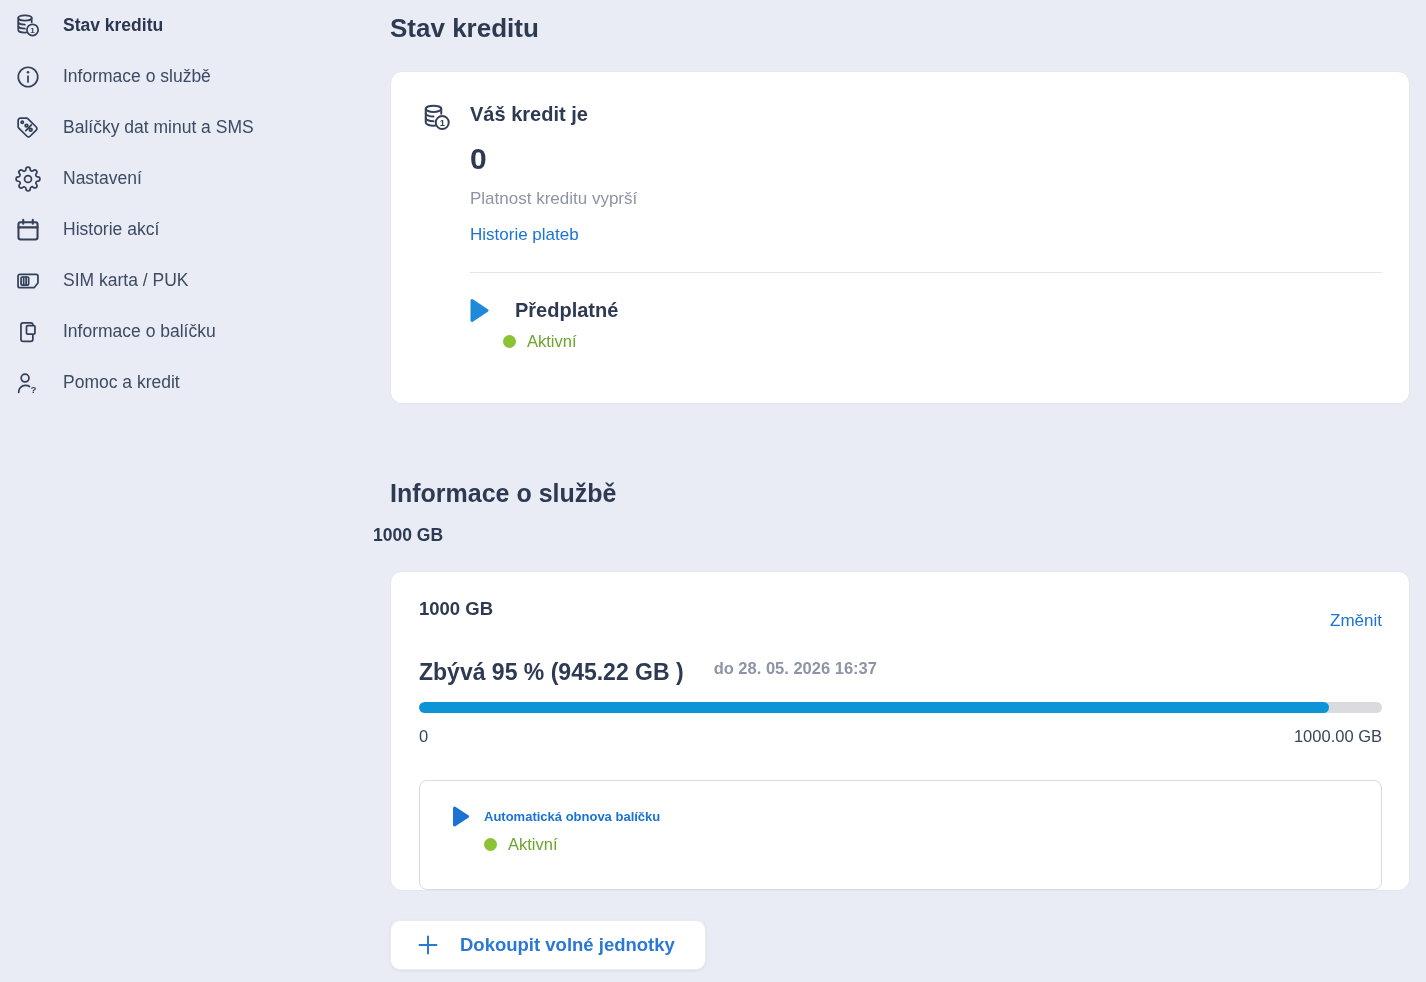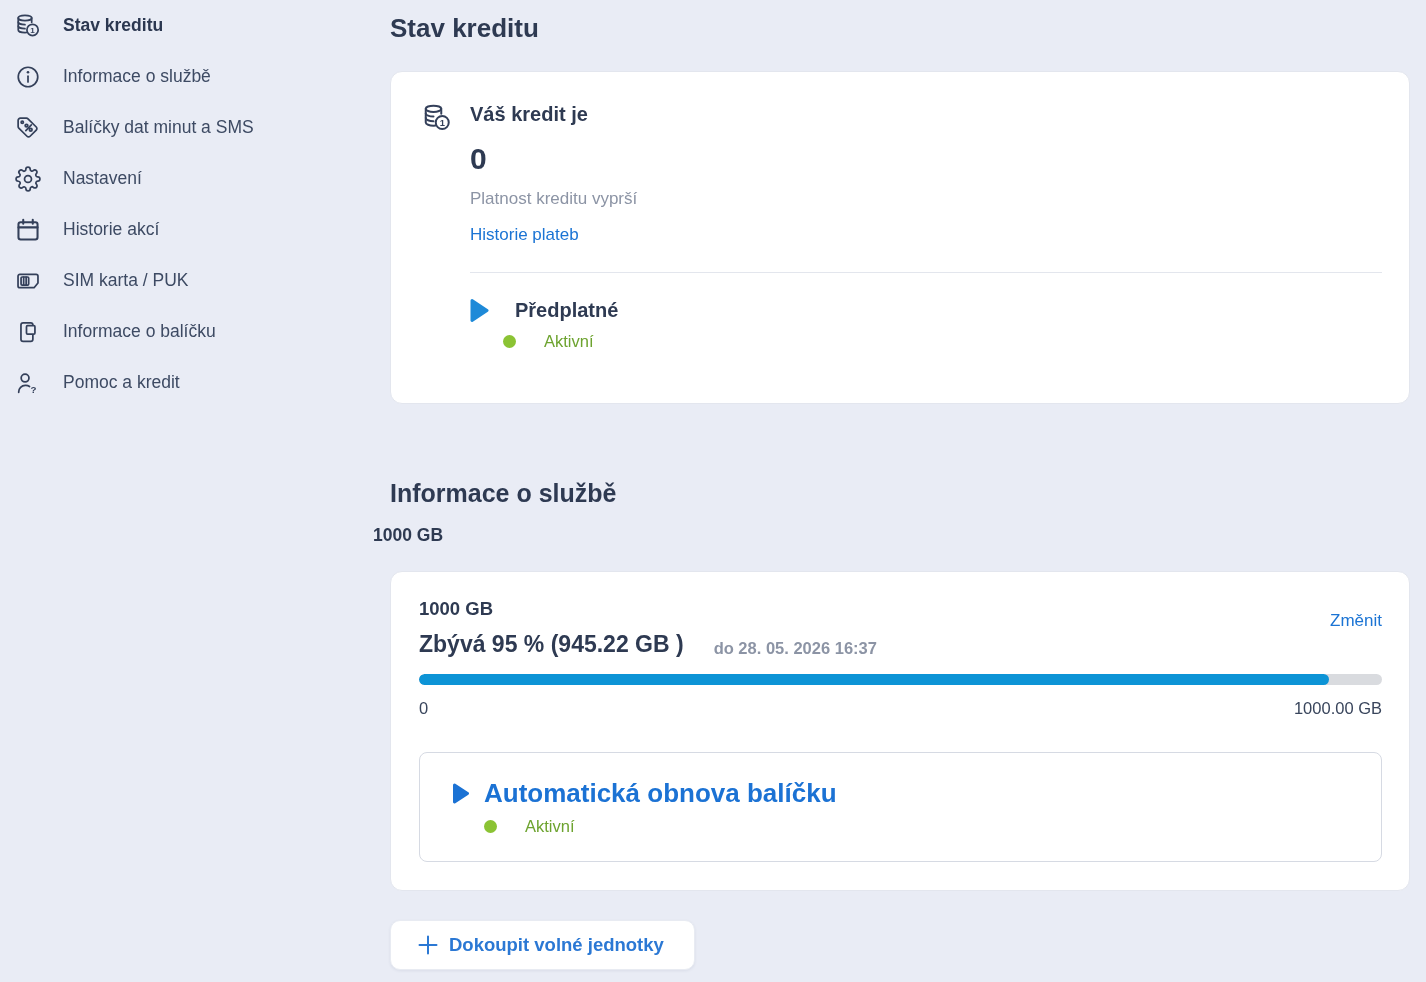--- a/index.html
+++ b/index.html
@@ -30,43 +30,43 @@
   .credit-card { margin-top: 27px; height: 333px; padding: 31px 27px 0 31px; display: grid; grid-template-columns: 48px 1fr; }
   .credit-icon svg { width: 30px; height: 30px; }
   .credit-heading { font-size: 20px; font-weight: 700; color: #2e3a52; }
   .credit-amount { font-size: 30px; font-weight: 700; margin-top: 16px; color: #2e3a52; }
   .credit-expiry { font-size: 17px; margin-top: 13px; color: #8c94a5; }
   .link { color: #1b74d4; text-decoration: none; cursor: pointer; margin-top: 13px; }
   .credit-history { display: inline-block; font-size: 17px; margin-top: 16px; }
   .divider { border: none; border-top: 1px solid #e3e6ed; margin-top: 27px; }
   .sub-row { display: flex; align-items: center; gap: 26px; margin-top: 25px; cursor: pointer; }
   .sub-label { font-size: 20px; font-weight: 700; color: #2e3a52; }
-  .status-row { display: flex; align-items: center; gap: 28px; margin-left: 33px; margin-top: 9px; }
+  .status-row { display: flex; align-items: center; gap: 11px; margin-left: 33px; margin-top: 9px; }
   .status-dot { width: 13px; height: 13px; border-radius: 50%; background: #8bc334; }
   .status-text { font-size: 16.5px; color: #6da32f; }
   
   .service-title { margin-top: 75px; font-size: 25px; font-weight: 600; color: #2e3a52; }
   .service-subtitle { margin-top: 17px; margin-left: -17px; font-size: 17.5px; font-weight: 600; color: #2e3a52; }
   .service-card { margin-top: 25px; height: 320px; padding: 26px 27px 0 28px; }
   .svc-top { display: flex; justify-content: space-between; align-items: flex-start; }
   .svc-name { font-size: 18.5px; font-weight: 600; color: #2e3a52; }
   .svc-change { font-size: 17px; }
-  .svc-remaining-row { display: flex; align-items: flex-end; gap: 30px; margin-top: 0; }
+  .svc-remaining-row { display: flex; align-items: flex-start; gap: 30px; margin-top: 28px; }
   .svc-remaining { font-size: 23px; font-weight: 700; color: #2e3a52; }
   .svc-until { font-size: 16.5px; font-weight: 600; color: #8c94a5; }
   .progress-track { margin-top: 16px; height: 11px; border-radius: 6px; background: #d9dbdf; overflow: hidden; }
   .progress-fill { height: 100%; border-radius: 6px; background: #0d94d6; width: 0; }
   .scale-row { display: flex; justify-content: space-between; margin-top: 14px; font-size: 16.5px; color: #39455c; }
   .renew-box { margin-top: 34px; height: 110px; border: 1px solid #d6dae3; border-radius: 8px; padding: 25px 0 0 33px; background: #fff; }
   .renew-row { display: flex; align-items: center; gap: 15px; cursor: pointer; }
-  .renew-label { font-size: 26px; font-weight: 700; color: #1b72d4; }
+  .renew-label { font-size: 13px; font-weight: 700; color: #1b72d4; }
   .renew-status { margin-left: 31px; margin-top: 8px; }
   
   .buy-btn {
-    margin-top: 29px; display: inline-flex; align-items: center; gap: 10px;
+    margin-top: 29px; display: inline-flex; align-items: center; gap: 21px;
     height: 50px; padding: 0 30px 0 26px; background: #fff;
     border: 1px solid #e8ebf2; border-radius: 10px; cursor: pointer;
     box-shadow: 0 1px 3px rgba(40,55,90,.08);
   }
   .buy-btn span { font-size: 18.5px; font-weight: 600; color: #2b78d4; }
   .tri { flex: 0 0 auto; }
 </style>
 </head>
 <body>
 

